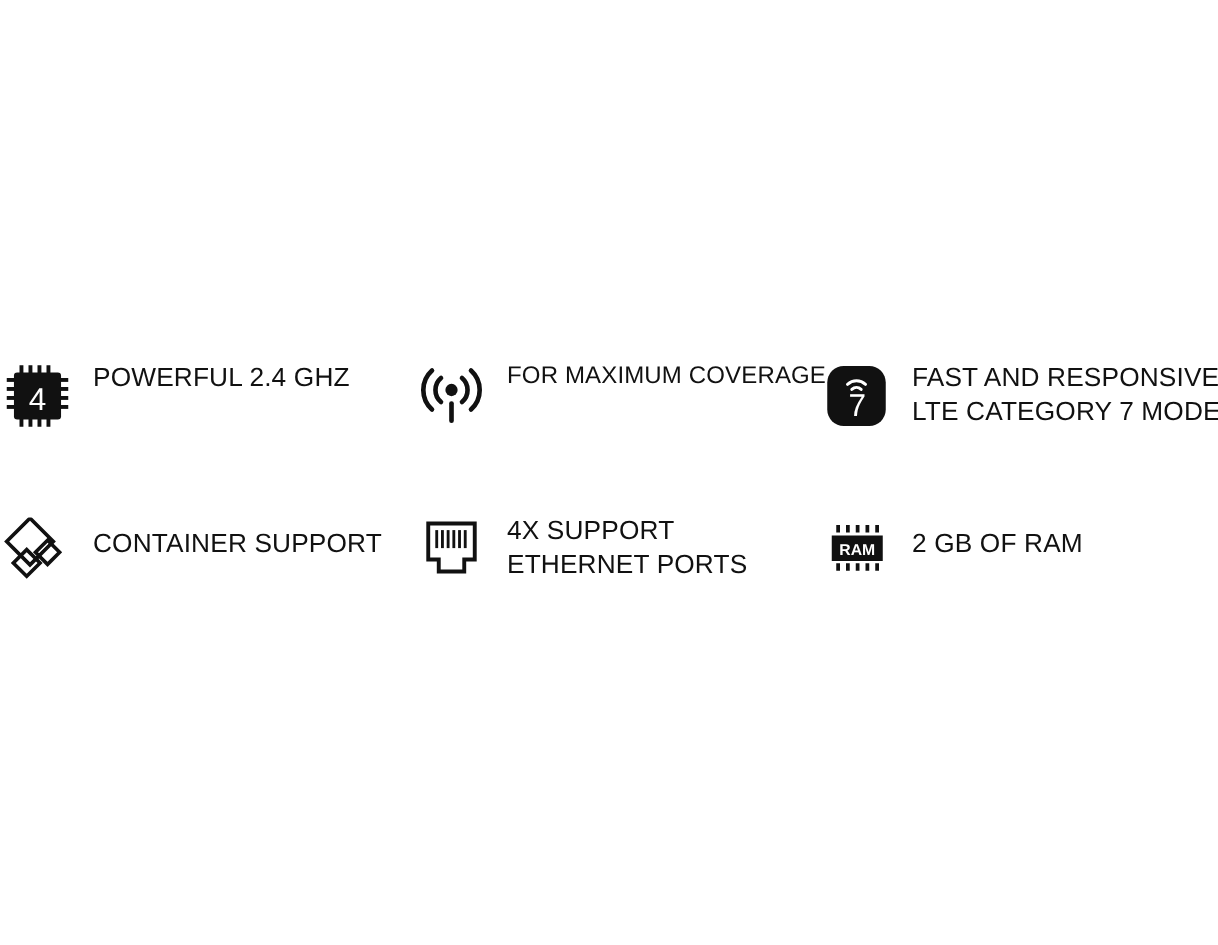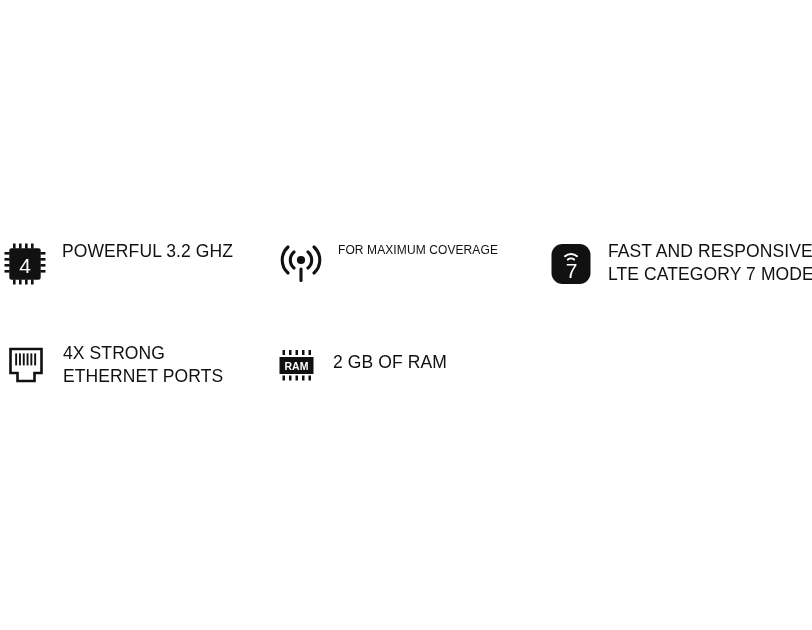--- a/index.html
+++ b/index.html
@@ -65,21 +65,21 @@
   .feature-title {
     font-size: 17.5px;
     line-height: 23px;
     letter-spacing: 0.1px;
     color: #111111;
     white-space: nowrap;
   }
   .feature-title .line { display: block; }
 
   .feature-sub {
-    font-size: 12px;
+    font-size: 16px;
     line-height: 19px;
     letter-spacing: 0.1px;
     color: #111111;
     white-space: nowrap;
     margin-top: 1px;
   }
 
   
   .single-line .feature-text { padding-top: 11px; }
 </style>
@@ -108,21 +108,21 @@
           <rect x="38.3" y="11" width="5.2" height="2.6"></rect>
           <rect x="38.3" y="17" width="5.2" height="2.6"></rect>
           <rect x="38.3" y="23" width="5.2" height="2.6"></rect>
           <rect x="38.3" y="29" width="5.2" height="2.6"></rect>
           <rect x="7.3" y="7.3" width="31.4" height="31.4" rx="2.2"></rect>
         </g>
         <text x="23" y="32.2" text-anchor="middle" font-family="Liberation Sans, sans-serif" font-size="21" fill="#ffffff">4</text>
       </svg>
       <div class="feature-text">
         <div class="feature-title">
-          <span class="line">POWERFUL 3.2 GHZ</span>
+          <span class="line">POWERFUL 2.4 GHZ</span>
         </div>
       </div>
     </div>
 
     <div class="feature-item col-2">
       <svg class="feature-icon icon-pad-top" viewBox="0 0 46 46">
         <g fill="none" stroke="#111111" stroke-width="3.1" stroke-linecap="round">
           <path d="M16.0 11.0 A 10.5 10.5 0 0 0 16.0 27.0"></path>
           <path d="M30.0 11.0 A 10.5 10.5 0 0 1 30.0 27.0"></path>
           <path d="M10.0 6.0 A 17.5 17.5 0 0 0 10.0 32.0"></path>
@@ -150,36 +150,50 @@
           <span class="line">FAST AND  RESPONSIVE</span>
           <span class="line">LTE CATEGORY 7 MODEM</span>
         </div>
       </div>
     </div>
 
   </div>
 
   <div class="feature-row" id="row-bottom">
 
+    <div class="feature-item col-1 single-line">
+      <svg class="feature-icon icon-pad-top2" viewBox="0 0 46 46">
+        <g fill="none" stroke="#111111" stroke-width="2.4" stroke-linejoin="miter">
+          <rect x="7.0" y="5.0" width="22.0" height="22.0" transform="rotate(45 18.0 16.0)"></rect>
+          <rect x="9.5" y="24.0" width="12.6" height="12.6" transform="rotate(45 15.8 30.3)"></rect>
+          <rect x="24.0" y="17.5" width="11.4" height="11.4" transform="rotate(45 29.7 23.2)"></rect>
+        </g>
+      </svg>
+      <div class="feature-text">
+        <div class="feature-title">
+          <span class="line">CONTAINER SUPPORT</span>
+        </div>
+      </div>
+    </div>
 
     <div class="feature-item col-2">
       <svg class="feature-icon icon-pad-top2" viewBox="0 0 46 46">
         <path d="M7.5 4.0 H38.5 V28.0 H31.5 V36.0 H14.5 V28.0 H7.5 Z" fill="none" stroke="#111111" stroke-width="2.6" stroke-linejoin="miter"></path>
         <g fill="#111111">
           <rect x="12.2" y="8.4" width="1.9" height="12.0"></rect>
           <rect x="16.0" y="8.4" width="1.9" height="12.0"></rect>
           <rect x="19.8" y="8.4" width="1.9" height="12.0"></rect>
           <rect x="23.6" y="8.4" width="1.9" height="12.0"></rect>
           <rect x="27.4" y="8.4" width="1.9" height="12.0"></rect>
           <rect x="31.2" y="8.4" width="1.9" height="12.0"></rect>
         </g>
       </svg>
       <div class="feature-text">
         <div class="feature-title">
-          <span class="line">4X STRONG</span>
+          <span class="line">4X SUPPORT</span>
           <span class="line">ETHERNET PORTS</span>
         </div>
       </div>
     </div>
 
     <div class="feature-item col-3 single-line">
       <svg class="feature-icon icon-pad-top2" viewBox="0 0 46 46">
         <g fill="#111111">
           <rect x="9.5" y="5.0" width="2.5" height="5.0"></rect>
           <rect x="16.0" y="5.0" width="2.5" height="5.0"></rect>

